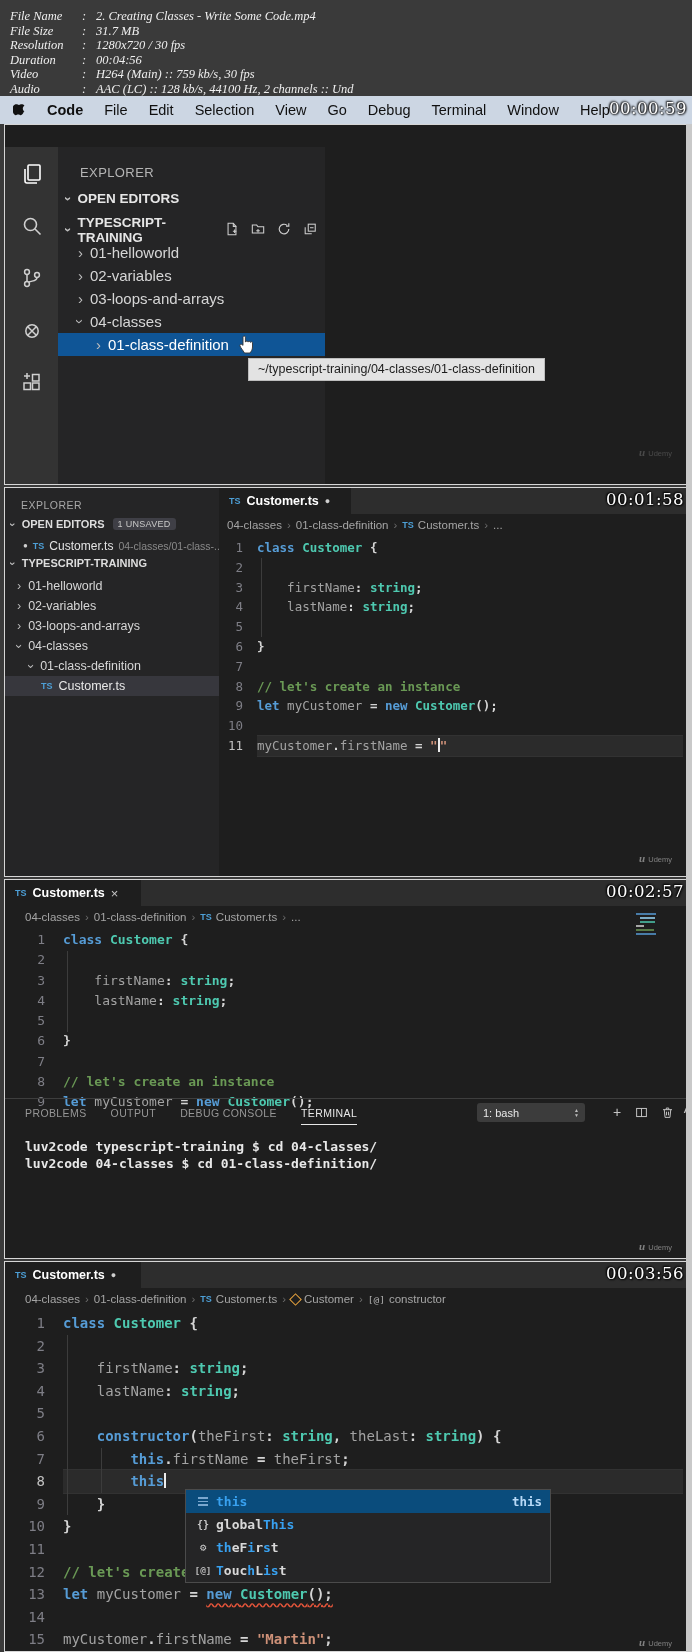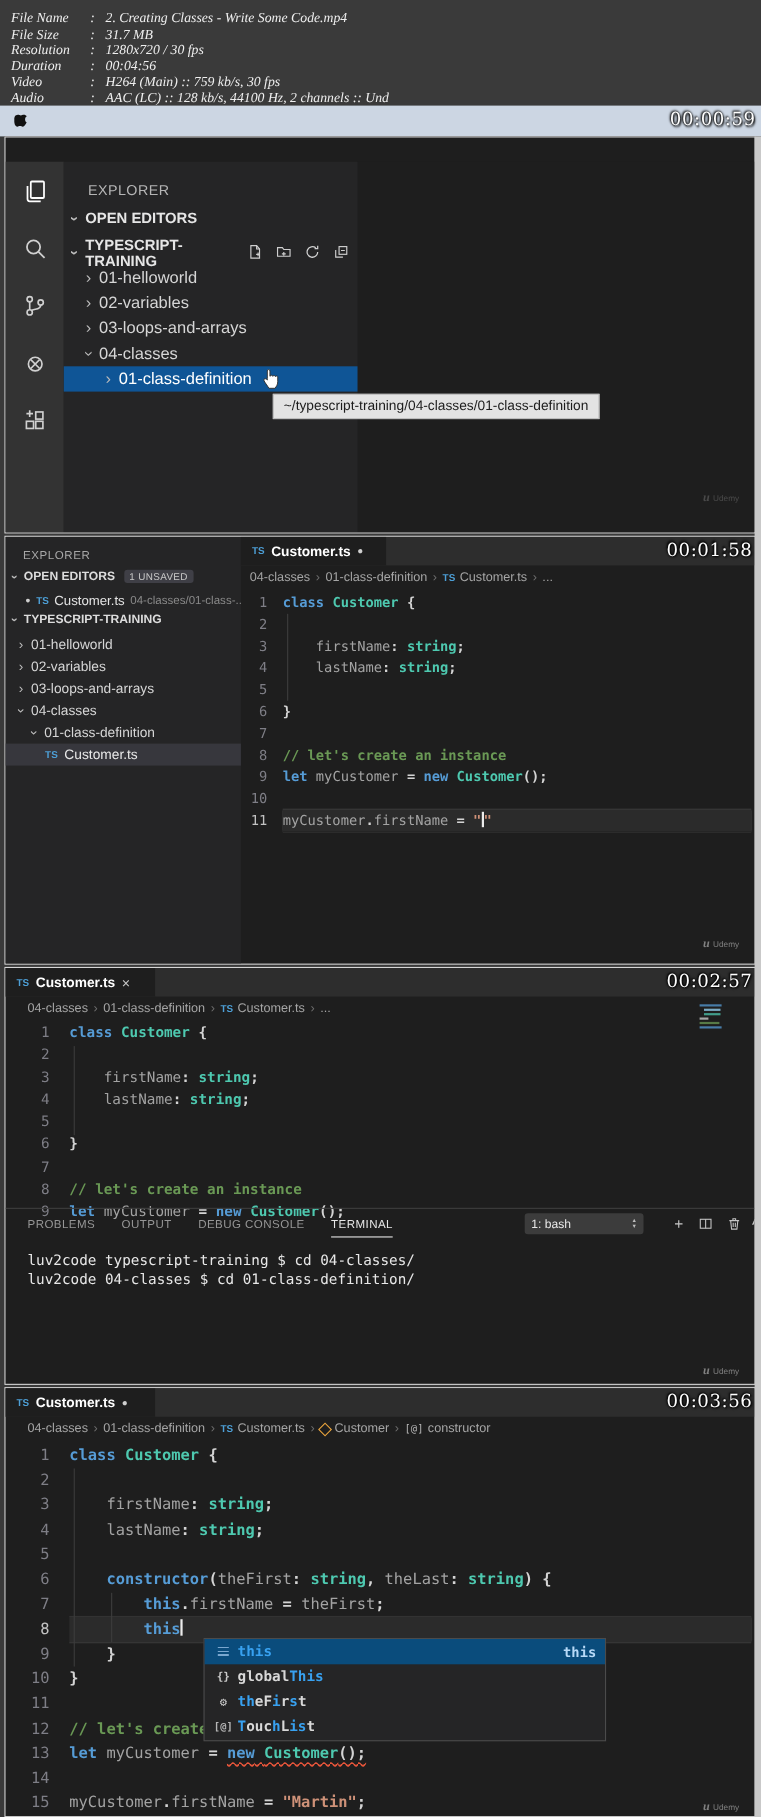--- a/index.html
+++ b/index.html
@@ -106,21 +106,21 @@
   #f3-minimap div{height:2px;}
   #f3-panel{position:absolute;left:0;right:0;top:218px;bottom:0;border-top:1px solid #3e3e3e;}
   #f3-ptabs{position:absolute;left:20px;top:8px;display:flex;gap:24px;font-size:10.5px;
             letter-spacing:.4px;color:#969696;}
   .ptab.active{color:#e7e7e7;border-bottom:1px solid #e7e7e7;padding-bottom:5px;}
   #f3-shell{position:absolute;left:472px;top:4px;width:108px;height:19px;background:#3c3c3c;border-radius:3px;
             display:flex;align-items:center;padding:0 6px;box-sizing:border-box;font-size:11px;color:#e8e8e8;}
   #f3-shell .updown{margin-left:auto;display:flex;flex-direction:column;font-size:5px;line-height:4.5px;color:#bdbdbd;}
   .pan-ic{position:absolute;top:5px;color:#c5c5c5;display:flex;align-items:center;justify-content:center;width:16px;height:16px;}
   #f3-term{position:absolute;left:20px;top:40px;font-family:"DejaVu Sans Mono",monospace;
-           font-weight:400;font-size:13px;color:#e8e8e8;white-space:pre;}
+           font-weight:700;font-size:13px;color:#e8e8e8;white-space:pre;}
   .tline{height:17.3px;}
   .tcursor{display:inline-block;width:7px;height:13px;background:#e8e8e8;vertical-align:-1px;margin-left:1px;}
   
   #f4-tab{left:0;width:116px;}
   #f4-crumbs{left:20px;top:31px;}
   #f4-code{left:12px;top:50px;right:3px;}
   #f4-suggest{position:absolute;left:180px;top:227px;width:364px;background:#252526;
               border:1px solid #4b4b4b;z-index:6;}
   .srow{height:23px;display:flex;align-items:center;padding:0 8px;
         font-family:"DejaVu Sans Mono",monospace;font-weight:600;font-size:13px;}
@@ -174,20 +174,32 @@
         <span class="meta-value">AAC (LC) :: 128 kb/s, 44100 Hz, 2 channels :: Und</span>
       </div>
     </div>
 
   <div id="menubar">
     <span id="apple-logo">
       <svg width="13" height="16" viewBox="0 0 20 24">
           <path fill="#111" d="M13.9 3.1c.1 1-.3 1.9-.9 2.6-.7.7-1.7 1.2-2.6 1.1-.1-.9.4-1.9 1-2.5.6-.7 1.7-1.2 2.5-1.2zM16.9 14.3c-.5 1.1-.7 1.6-1.4 2.6-.9 1.4-2.2 3.1-3.8 3.1-1.4 0-1.8-.9-3.7-.9s-2.3.9-3.7.9c-1.6 0-2.8-1.6-3.7-3C-1 13.1-1.2 8.5.4 6c1.1-1.7 2.9-2.7 4.6-2.7 1.7 0 2.8 1 4.2 1 1.4 0 2.2-1 4.2-1 1.5 0 3.1.8 4.2 2.2-3.7 2-3.1 7.3.3 8.8z"></path>
         </svg>
     </span>
+    <span id="menu-items" style="display:flex;gap:21px;">
+        <span class="menu-item bold">Code</span>
+        <span class="menu-item">File</span>
+        <span class="menu-item">Edit</span>
+        <span class="menu-item">Selection</span>
+        <span class="menu-item">View</span>
+        <span class="menu-item">Go</span>
+        <span class="menu-item">Debug</span>
+        <span class="menu-item">Terminal</span>
+        <span class="menu-item">Window</span>
+        <span class="menu-item">Help</span>
+      </span>
   </div>
   <div class="tstamp" id="ts0">00:00:59</div>
 
   <div class="frame" id="f1">
     <div id="f1-body">
       <div id="f1-activitybar">
         <span class="act-ic">
           <svg width="24" height="24" viewBox="0 0 24 24" fill="none" stroke="#fff" stroke-width="1.6">
               <rect x="8" y="3" width="12" height="15" rx="1"></rect>
               <path d="M5 7v12a2 2 0 0 0 2 2h10"></path>

